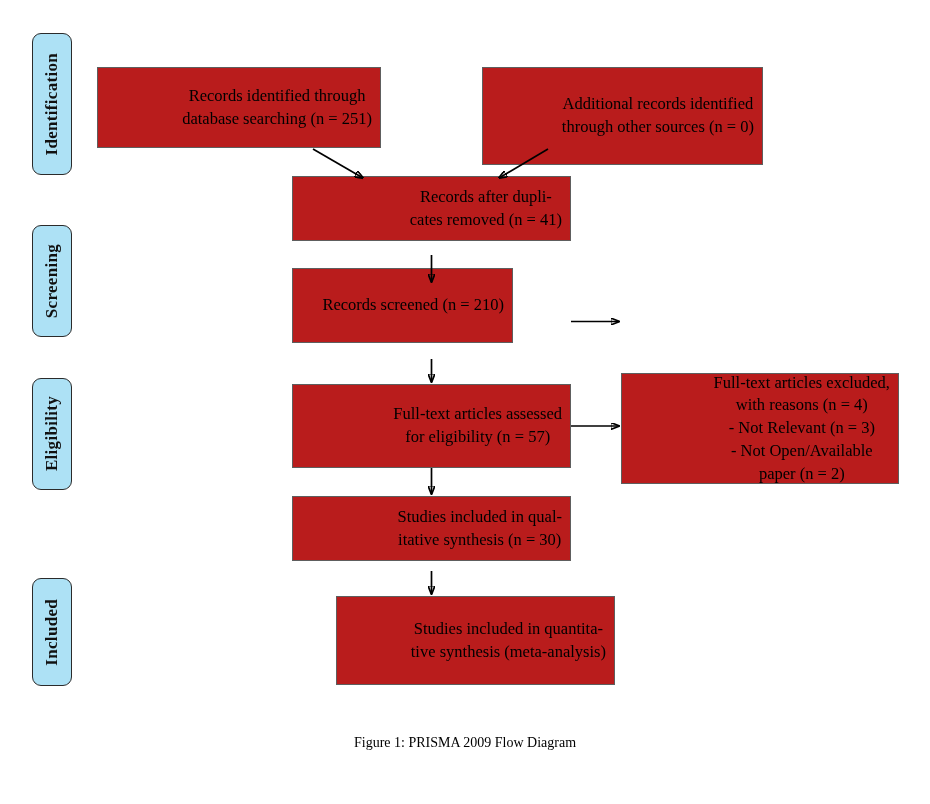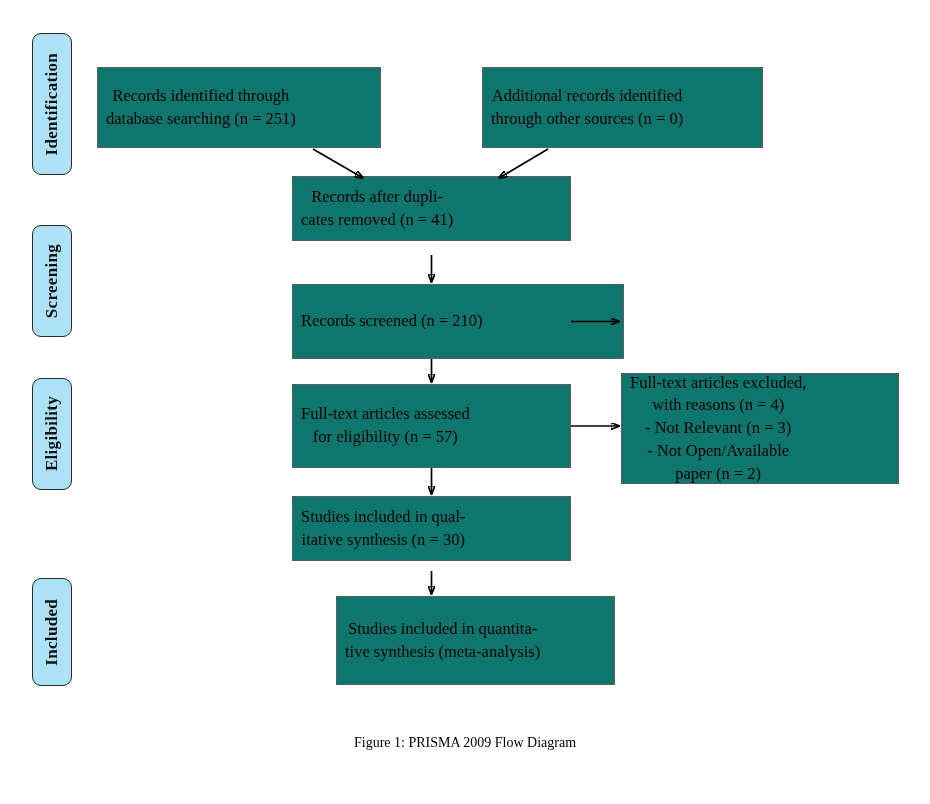--- a/index.html
+++ b/index.html
@@ -38,25 +38,25 @@
     font-size: 17px;
     letter-spacing: 0.3px;
     color: #111111;
     white-space: nowrap;
   }
 
   
   .node {
     position: absolute;
     box-sizing: border-box;
-    background: #0f766e;
+    background: #b91c1c;
     border: 1.6px solid #5e5e5e;
     display: flex;
     align-items: center;
-    justify-content: flex-start;
+    justify-content: flex-end;
     text-align: center;
     padding: 0 8px;
   }
   .node-text {
     font-family: "Liberation Serif", "DejaVu Serif", serif;
     font-size: 16.5px;
     line-height: 1.38;
     color: #000000;
     white-space: pre-line;
   }
@@ -102,31 +102,31 @@
 
   <div class="stage" style="left:32px; top:578px; width:40px; height:108px;">
     <span class="stage-text">Included</span>
   </div>
 
   <div class="node" style="left:97px; top:67px; width:284px; height:81px;">
     <span class="node-text">Records identified through
 database searching (n = 251)</span>
   </div>
 
-  <div class="node" style="left:482px; top:67px; width:281px; height:81px;">
+  <div class="node" style="left:482px; top:67px; width:281px; height:98px;">
     <span class="node-text">Additional records identified
 through other sources (n = 0)</span>
   </div>
 
   <div class="node" style="left:292px; top:176px; width:279px; height:65px;">
     <span class="node-text">Records after dupli-
 cates removed (n = 41)</span>
   </div>
 
-  <div class="node" style="left:292px; top:284px; width:332px; height:75px;">
+  <div class="node" style="left:292px; top:268px; width:221px; height:75px;">
     <span class="node-text">Records screened (n = 210)</span>
   </div>
 
 
   <div class="node" style="left:292px; top:384px; width:279px; height:84px;">
     <span class="node-text">Full-text articles assessed
 for eligibility (n = 57)</span>
   </div>
 
   <div class="node" style="left:621px; top:373px; width:278px; height:111px;">

